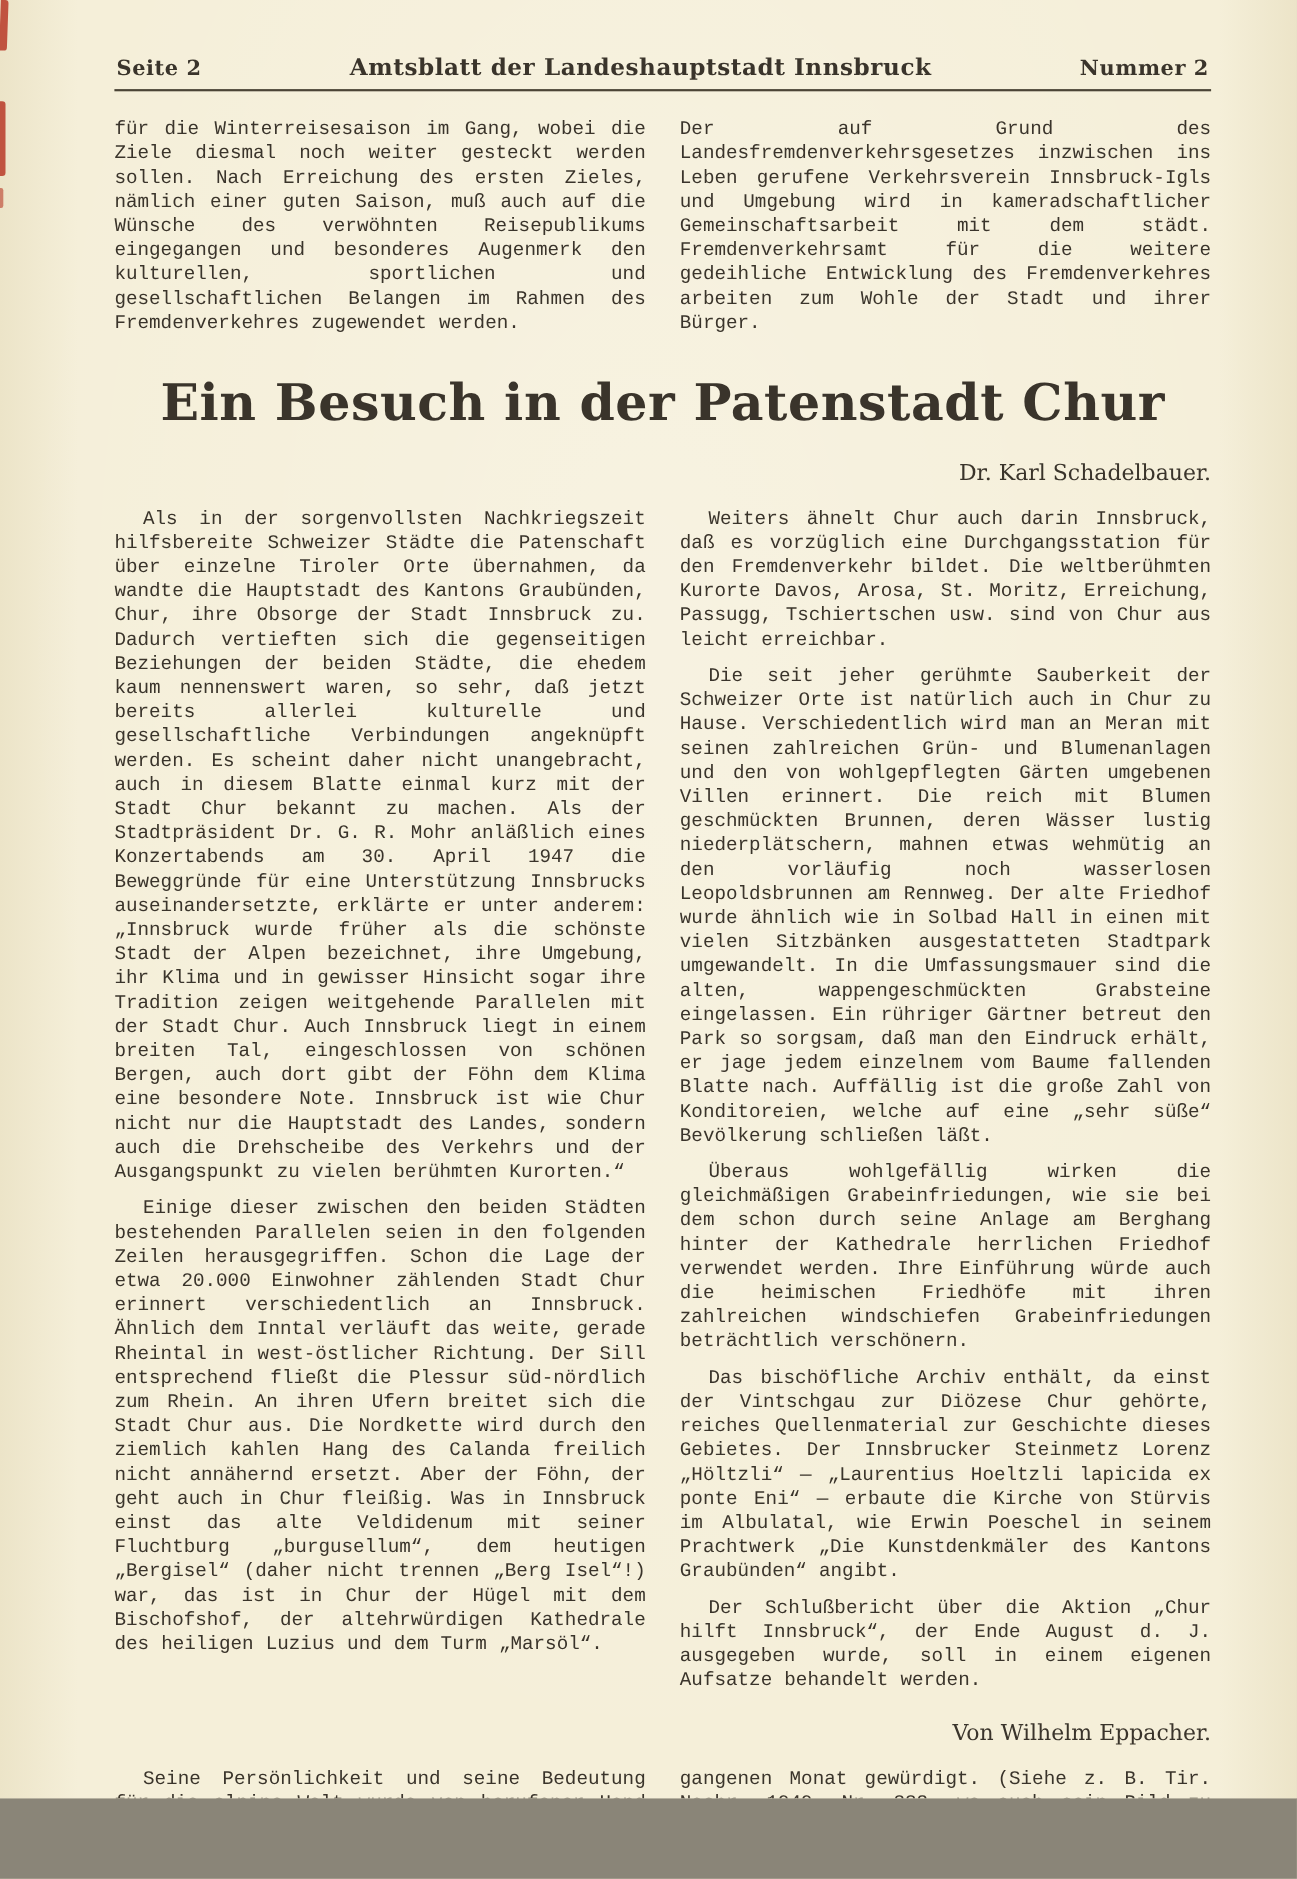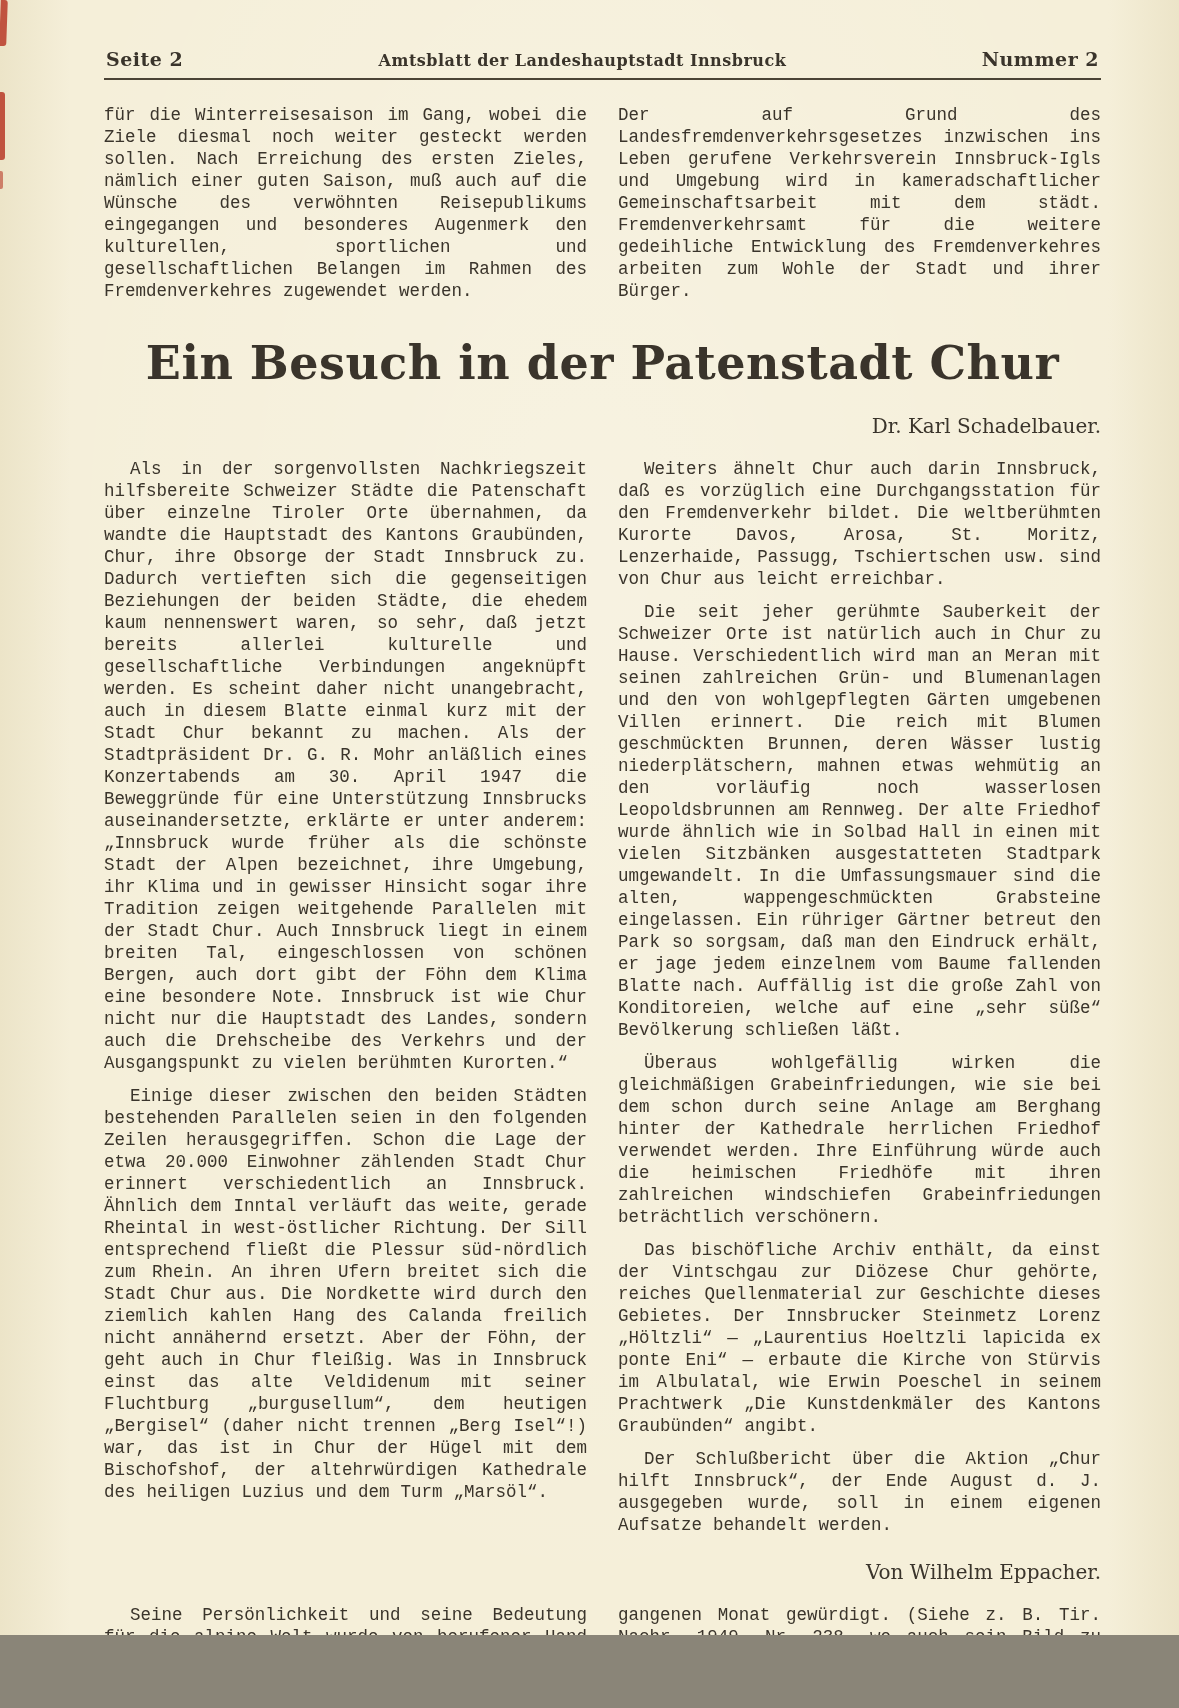--- a/index.html
+++ b/index.html
@@ -22,21 +22,21 @@
   }
   
   .masthead {
     display: flex;
     align-items: baseline;
     justify-content: space-between;
     font-weight: bold;
     padding: 0 2px 8px 2px;
   }
   .masthead .page-num { font-size: 19px; letter-spacing: 0.5px; }
-  .masthead .title    { font-size: 16px; letter-spacing: 0.5px; }
+  .masthead .title    { font-size: 21px; letter-spacing: 0.5px; }
   .masthead .issue    { font-size: 19px; letter-spacing: 0.5px; }
   .head-rule {
     border: none;
     border-top: 2px solid #4b4436;
     margin: 0 0 24px 0;
   }
   
   .two-col {
     display: flex;
     gap: 31px;
@@ -105,21 +105,21 @@
 
     <div>
       <h1 class="headline">Ein Besuch in der Patenstadt Chur</h1>
       <div class="byline">Dr. Karl Schadelbauer.</div>
       <div class="two-col">
         <div class="col">
           <p class="indent">Als in der sorgenvollsten Nachkriegszeit hilfsbereite Schweizer Städte die Patenschaft über einzelne Tiroler Orte übernahmen, da wandte die Hauptstadt des Kantons Graubünden, Chur, ihre Obsorge der Stadt Innsbruck zu. Dadurch vertieften sich die gegenseitigen Beziehungen der beiden Städte, die ehedem kaum nennenswert waren, so sehr, daß jetzt bereits allerlei kulturelle und gesellschaftliche Verbindungen angeknüpft werden. Es scheint daher nicht unangebracht, auch in diesem Blatte einmal kurz mit der Stadt Chur bekannt zu machen. Als der Stadtpräsident Dr. G. R. Mohr anläßlich eines Konzertabends am 30. April 1947 die Beweggründe für eine Unterstützung Innsbrucks auseinandersetzte, erklärte er unter anderem: „Innsbruck wurde früher als die schönste Stadt der Alpen bezeichnet, ihre Umgebung, ihr Klima und in gewisser Hinsicht sogar ihre Tradition zeigen weitgehende Parallelen mit der Stadt Chur. Auch Innsbruck liegt in einem breiten Tal, eingeschlossen von schönen Bergen, auch dort gibt der Föhn dem Klima eine besondere Note. Innsbruck ist wie Chur nicht nur die Hauptstadt des Landes, sondern auch die Drehscheibe des Verkehrs und der Ausgangspunkt zu vielen berühmten Kurorten.“</p>
           <p class="indent">Einige dieser zwischen den beiden Städten bestehenden Parallelen seien in den folgenden Zeilen herausgegriffen. Schon die Lage der etwa 20.000 Einwohner zählenden Stadt Chur erinnert verschiedentlich an Innsbruck. Ähnlich dem Inntal verläuft das weite, gerade Rheintal in west-östlicher Richtung. Der Sill entsprechend fließt die Plessur süd-nördlich zum Rhein. An ihren Ufern breitet sich die Stadt Chur aus. Die Nordkette wird durch den ziemlich kahlen Hang des Calanda freilich nicht annähernd ersetzt. Aber der Föhn, der geht auch in Chur fleißig. Was in Innsbruck einst das alte Veldidenum mit seiner Fluchtburg „burgusellum“, dem heutigen „Bergisel“ (daher nicht trennen „Berg Isel“!) war, das ist in Chur der Hügel mit dem Bischofshof, der altehrwürdigen Kathedrale des heiligen Luzius und dem Turm „Marsöl“.</p>
         </div>
         <div class="col">
-          <p class="indent">Weiters ähnelt Chur auch darin Innsbruck, daß es vorzüglich eine Durchgangsstation für den Fremdenverkehr bildet. Die weltberühmten Kurorte Davos, Arosa, St. Moritz, Lenzerhaide, Passugg, Tschiertschen usw. sind von Chur aus leicht erreichbar.</p>
+          <p class="indent">Weiters ähnelt Chur auch darin Innsbruck, daß es vorzüglich eine Durchgangsstation für den Fremdenverkehr bildet. Die weltberühmten Kurorte Davos, Arosa, St. Moritz, Erreichung, Passugg, Tschiertschen usw. sind von Chur aus leicht erreichbar.</p>
           <p class="indent">Die seit jeher gerühmte Sauberkeit der Schweizer Orte ist natürlich auch in Chur zu Hause. Verschiedentlich wird man an Meran mit seinen zahlreichen Grün- und Blumenanlagen und den von wohlgepflegten Gärten umgebenen Villen erinnert. Die reich mit Blumen geschmückten Brunnen, deren Wässer lustig niederplätschern, mahnen etwas wehmütig an den vorläufig noch wasserlosen Leopoldsbrunnen am Rennweg. Der alte Friedhof wurde ähnlich wie in Solbad Hall in einen mit vielen Sitzbänken ausgestatteten Stadtpark umgewandelt. In die Umfassungsmauer sind die alten, wappengeschmückten Grabsteine eingelassen. Ein rühriger Gärtner betreut den Park so sorgsam, daß man den Eindruck erhält, er jage jedem einzelnem vom Baume fallenden Blatte nach. Auffällig ist die große Zahl von Konditoreien, welche auf eine „sehr süße“ Bevölkerung schließen läßt.</p>
           <p class="indent">Überaus wohlgefällig wirken die gleichmäßigen Grabeinfriedungen, wie sie bei dem schon durch seine Anlage am Berghang hinter der Kathedrale herrlichen Friedhof verwendet werden. Ihre Einführung würde auch die heimischen Friedhöfe mit ihren zahlreichen windschiefen Grabeinfriedungen beträchtlich verschönern.</p>
           <p class="indent">Das bischöfliche Archiv enthält, da einst der Vintschgau zur Diözese Chur gehörte, reiches Quellenmaterial zur Geschichte dieses Gebietes. Der Innsbrucker Steinmetz Lorenz „Höltzli“ — „Laurentius Hoeltzli lapicida ex ponte Eni“ — erbaute die Kirche von Stürvis im Albulatal, wie Erwin Poeschel in seinem Prachtwerk „Die Kunstdenkmäler des Kantons Graubünden“ angibt.</p>
           <p class="indent">Der Schlußbericht über die Aktion „Chur hilft Innsbruck“, der Ende August d. J. ausgegeben wurde, soll in einem eigenen Aufsatze behandelt werden.</p>
         </div>
       </div>
     </div>
 
     <div>
       <div class="byline">Von Wilhelm Eppacher.</div>

